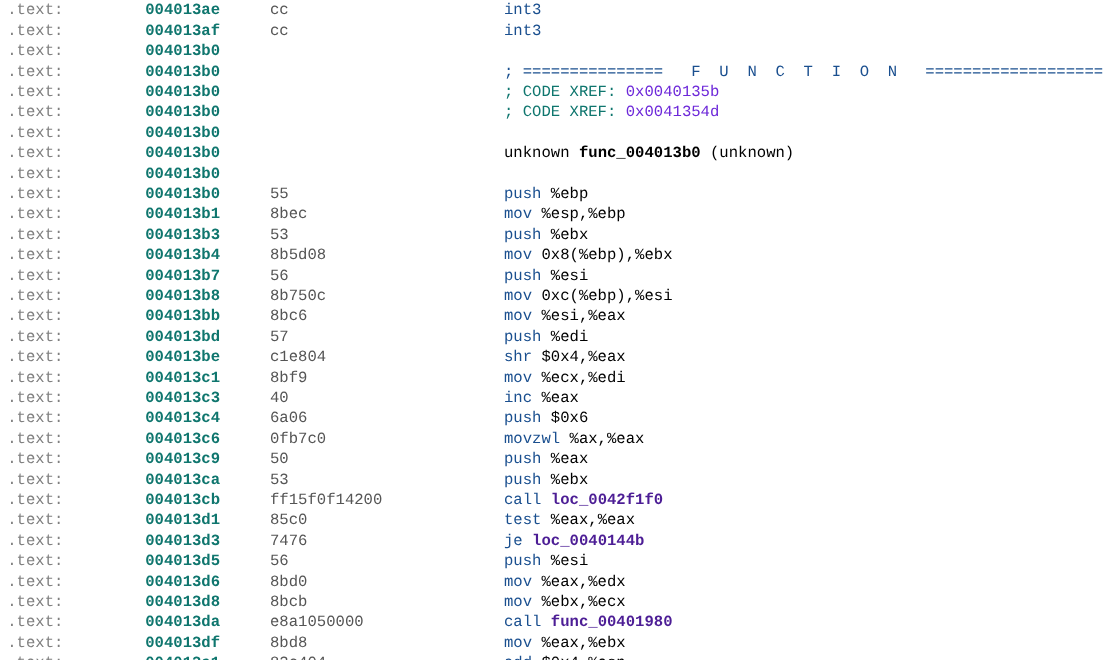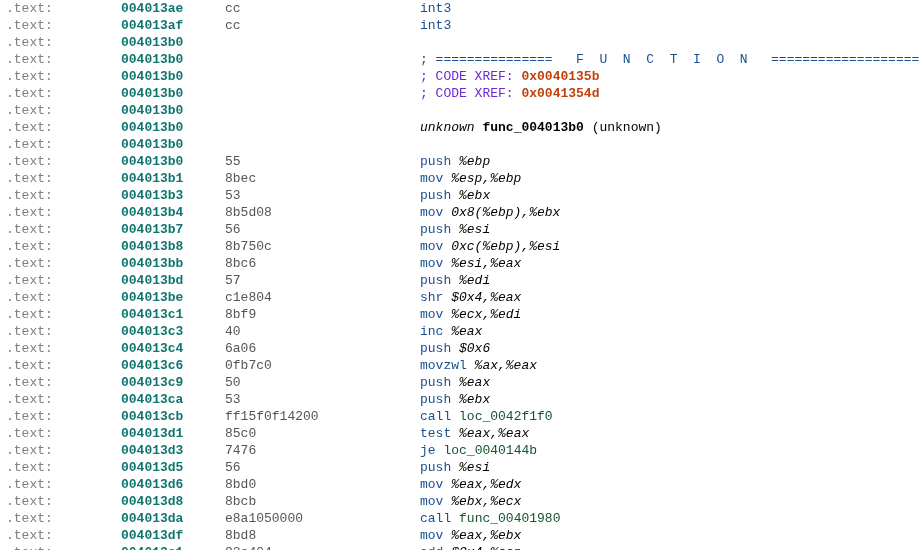--- a/index.html
+++ b/index.html
@@ -38,24 +38,24 @@
     color: #555;
     width: 195px;
     flex-shrink: 0;
     margin-left: 29px;
   }
   .asm {
     color: #000;
     flex-shrink: 0;
   }
   .mnem { color:#1a4f8f;margin-top:30px; }
-  .op { color:#000;font-style:italic; }
-  .comment { color:#6d28d9;margin-top:24px; }
-  .xrefaddr { color:#c2410c; font-weight: bold; }
-  .ital { font-style: italic; }
+  .op { color:#000; }
+  .comment { color:#0f766e;margin-top:24px; }
+  .xrefaddr { color:#6d28d9; font-weight: normal; }
+  .ital { }
   .funcname { color:#000; font-weight: bold; text-align: right; }
-  .target { color:#14532d; font-weight: normal; }
+  .target { color:#4c1d95; font-weight: bold; }
   .header-line { color:#1a4f8f; }
 </style>
 </head>
 <body>
 
 <div class="listing" id="listing"><div class="row"><span class="seg"><span class="colon">.text:</span></span><span class="addr">004013ae</span><span class="bytes">cc</span><span class="asm"><span class="mnem">int3</span><span class="op"></span></span></div><div class="row"><span class="seg"><span class="colon">.text:</span></span><span class="addr">004013af</span><span class="bytes">cc</span><span class="asm"><span class="mnem">int3</span><span class="op"></span></span></div><div class="row"><span class="seg"><span class="colon">.text:</span></span><span class="addr">004013b0</span><span class="bytes"></span><span class="asm"></span></div><div class="row"><span class="seg"><span class="colon">.text:</span></span><span class="addr">004013b0</span><span class="bytes"></span><span class="asm"><span class="header-line">; ===============   F  U  N  C  T  I  O  N   =====================================</span></span></div><div class="row"><span class="seg"><span class="colon">.text:</span></span><span class="addr">004013b0</span><span class="bytes"></span><span class="asm"><span class="comment">; CODE XREF: </span><span class="xrefaddr">0x0040135b</span></span></div><div class="row"><span class="seg"><span class="colon">.text:</span></span><span class="addr">004013b0</span><span class="bytes"></span><span class="asm"><span class="comment">; CODE XREF: </span><span class="xrefaddr">0x0041354d</span></span></div><div class="row"><span class="seg"><span class="colon">.text:</span></span><span class="addr">004013b0</span><span class="bytes"></span><span class="asm"></span></div><div class="row"><span class="seg"><span class="colon">.text:</span></span><span class="addr">004013b0</span><span class="bytes"></span><span class="asm"><span class="ital">unknown </span><span class="funcname">func_004013b0</span><span> (unknown)</span></span></div><div class="row"><span class="seg"><span class="colon">.text:</span></span><span class="addr">004013b0</span><span class="bytes"></span><span class="asm"></span></div><div class="row"><span class="seg"><span class="colon">.text:</span></span><span class="addr">004013b0</span><span class="bytes">55</span><span class="asm"><span class="mnem">push</span><span class="op"> %ebp</span></span></div><div class="row"><span class="seg"><span class="colon">.text:</span></span><span class="addr">004013b1</span><span class="bytes">8bec</span><span class="asm"><span class="mnem">mov</span><span class="op"> %esp,%ebp</span></span></div><div class="row"><span class="seg"><span class="colon">.text:</span></span><span class="addr">004013b3</span><span class="bytes">53</span><span class="asm"><span class="mnem">push</span><span class="op"> %ebx</span></span></div><div class="row"><span class="seg"><span class="colon">.text:</span></span><span class="addr">004013b4</span><span class="bytes">8b5d08</span><span class="asm"><span class="mnem">mov</span><span class="op"> 0x8(%ebp),%ebx</span></span></div><div class="row"><span class="seg"><span class="colon">.text:</span></span><span class="addr">004013b7</span><span class="bytes">56</span><span class="asm"><span class="mnem">push</span><span class="op"> %esi</span></span></div><div class="row"><span class="seg"><span class="colon">.text:</span></span><span class="addr">004013b8</span><span class="bytes">8b750c</span><span class="asm"><span class="mnem">mov</span><span class="op"> 0xc(%ebp),%esi</span></span></div><div class="row"><span class="seg"><span class="colon">.text:</span></span><span class="addr">004013bb</span><span class="bytes">8bc6</span><span class="asm"><span class="mnem">mov</span><span class="op"> %esi,%eax</span></span></div><div class="row"><span class="seg"><span class="colon">.text:</span></span><span class="addr">004013bd</span><span class="bytes">57</span><span class="asm"><span class="mnem">push</span><span class="op"> %edi</span></span></div><div class="row"><span class="seg"><span class="colon">.text:</span></span><span class="addr">004013be</span><span class="bytes">c1e804</span><span class="asm"><span class="mnem">shr</span><span class="op"> $0x4,%eax</span></span></div><div class="row"><span class="seg"><span class="colon">.text:</span></span><span class="addr">004013c1</span><span class="bytes">8bf9</span><span class="asm"><span class="mnem">mov</span><span class="op"> %ecx,%edi</span></span></div><div class="row"><span class="seg"><span class="colon">.text:</span></span><span class="addr">004013c3</span><span class="bytes">40</span><span class="asm"><span class="mnem">inc</span><span class="op"> %eax</span></span></div><div class="row"><span class="seg"><span class="colon">.text:</span></span><span class="addr">004013c4</span><span class="bytes">6a06</span><span class="asm"><span class="mnem">push</span><span class="op"> $0x6</span></span></div><div class="row"><span class="seg"><span class="colon">.text:</span></span><span class="addr">004013c6</span><span class="bytes">0fb7c0</span><span class="asm"><span class="mnem">movzwl</span><span class="op"> %ax,%eax</span></span></div><div class="row"><span class="seg"><span class="colon">.text:</span></span><span class="addr">004013c9</span><span class="bytes">50</span><span class="asm"><span class="mnem">push</span><span class="op"> %eax</span></span></div><div class="row"><span class="seg"><span class="colon">.text:</span></span><span class="addr">004013ca</span><span class="bytes">53</span><span class="asm"><span class="mnem">push</span><span class="op"> %ebx</span></span></div><div class="row"><span class="seg"><span class="colon">.text:</span></span><span class="addr">004013cb</span><span class="bytes">ff15f0f14200</span><span class="asm"><span class="mnem">call</span><span class="op"> </span><span class="target">loc_0042f1f0</span></span></div><div class="row"><span class="seg"><span class="colon">.text:</span></span><span class="addr">004013d1</span><span class="bytes">85c0</span><span class="asm"><span class="mnem">test</span><span class="op"> %eax,%eax</span></span></div><div class="row"><span class="seg"><span class="colon">.text:</span></span><span class="addr">004013d3</span><span class="bytes">7476</span><span class="asm"><span class="mnem">je</span><span class="op"> </span><span class="target">loc_0040144b</span></span></div><div class="row"><span class="seg"><span class="colon">.text:</span></span><span class="addr">004013d5</span><span class="bytes">56</span><span class="asm"><span class="mnem">push</span><span class="op"> %esi</span></span></div><div class="row"><span class="seg"><span class="colon">.text:</span></span><span class="addr">004013d6</span><span class="bytes">8bd0</span><span class="asm"><span class="mnem">mov</span><span class="op"> %eax,%edx</span></span></div><div class="row"><span class="seg"><span class="colon">.text:</span></span><span class="addr">004013d8</span><span class="bytes">8bcb</span><span class="asm"><span class="mnem">mov</span><span class="op"> %ebx,%ecx</span></span></div><div class="row"><span class="seg"><span class="colon">.text:</span></span><span class="addr">004013da</span><span class="bytes">e8a1050000</span><span class="asm"><span class="mnem">call</span><span class="op"> </span><span class="target">func_00401980</span></span></div><div class="row"><span class="seg"><span class="colon">.text:</span></span><span class="addr">004013df</span><span class="bytes">8bd8</span><span class="asm"><span class="mnem">mov</span><span class="op"> %eax,%ebx</span></span></div><div class="row"><span class="seg"><span class="colon">.text:</span></span><span class="addr">004013e1</span><span class="bytes">83c404</span><span class="asm"><span class="mnem">add</span><span class="op"> $0x4,%esp</span></span></div></div>
 
 </body></html>

